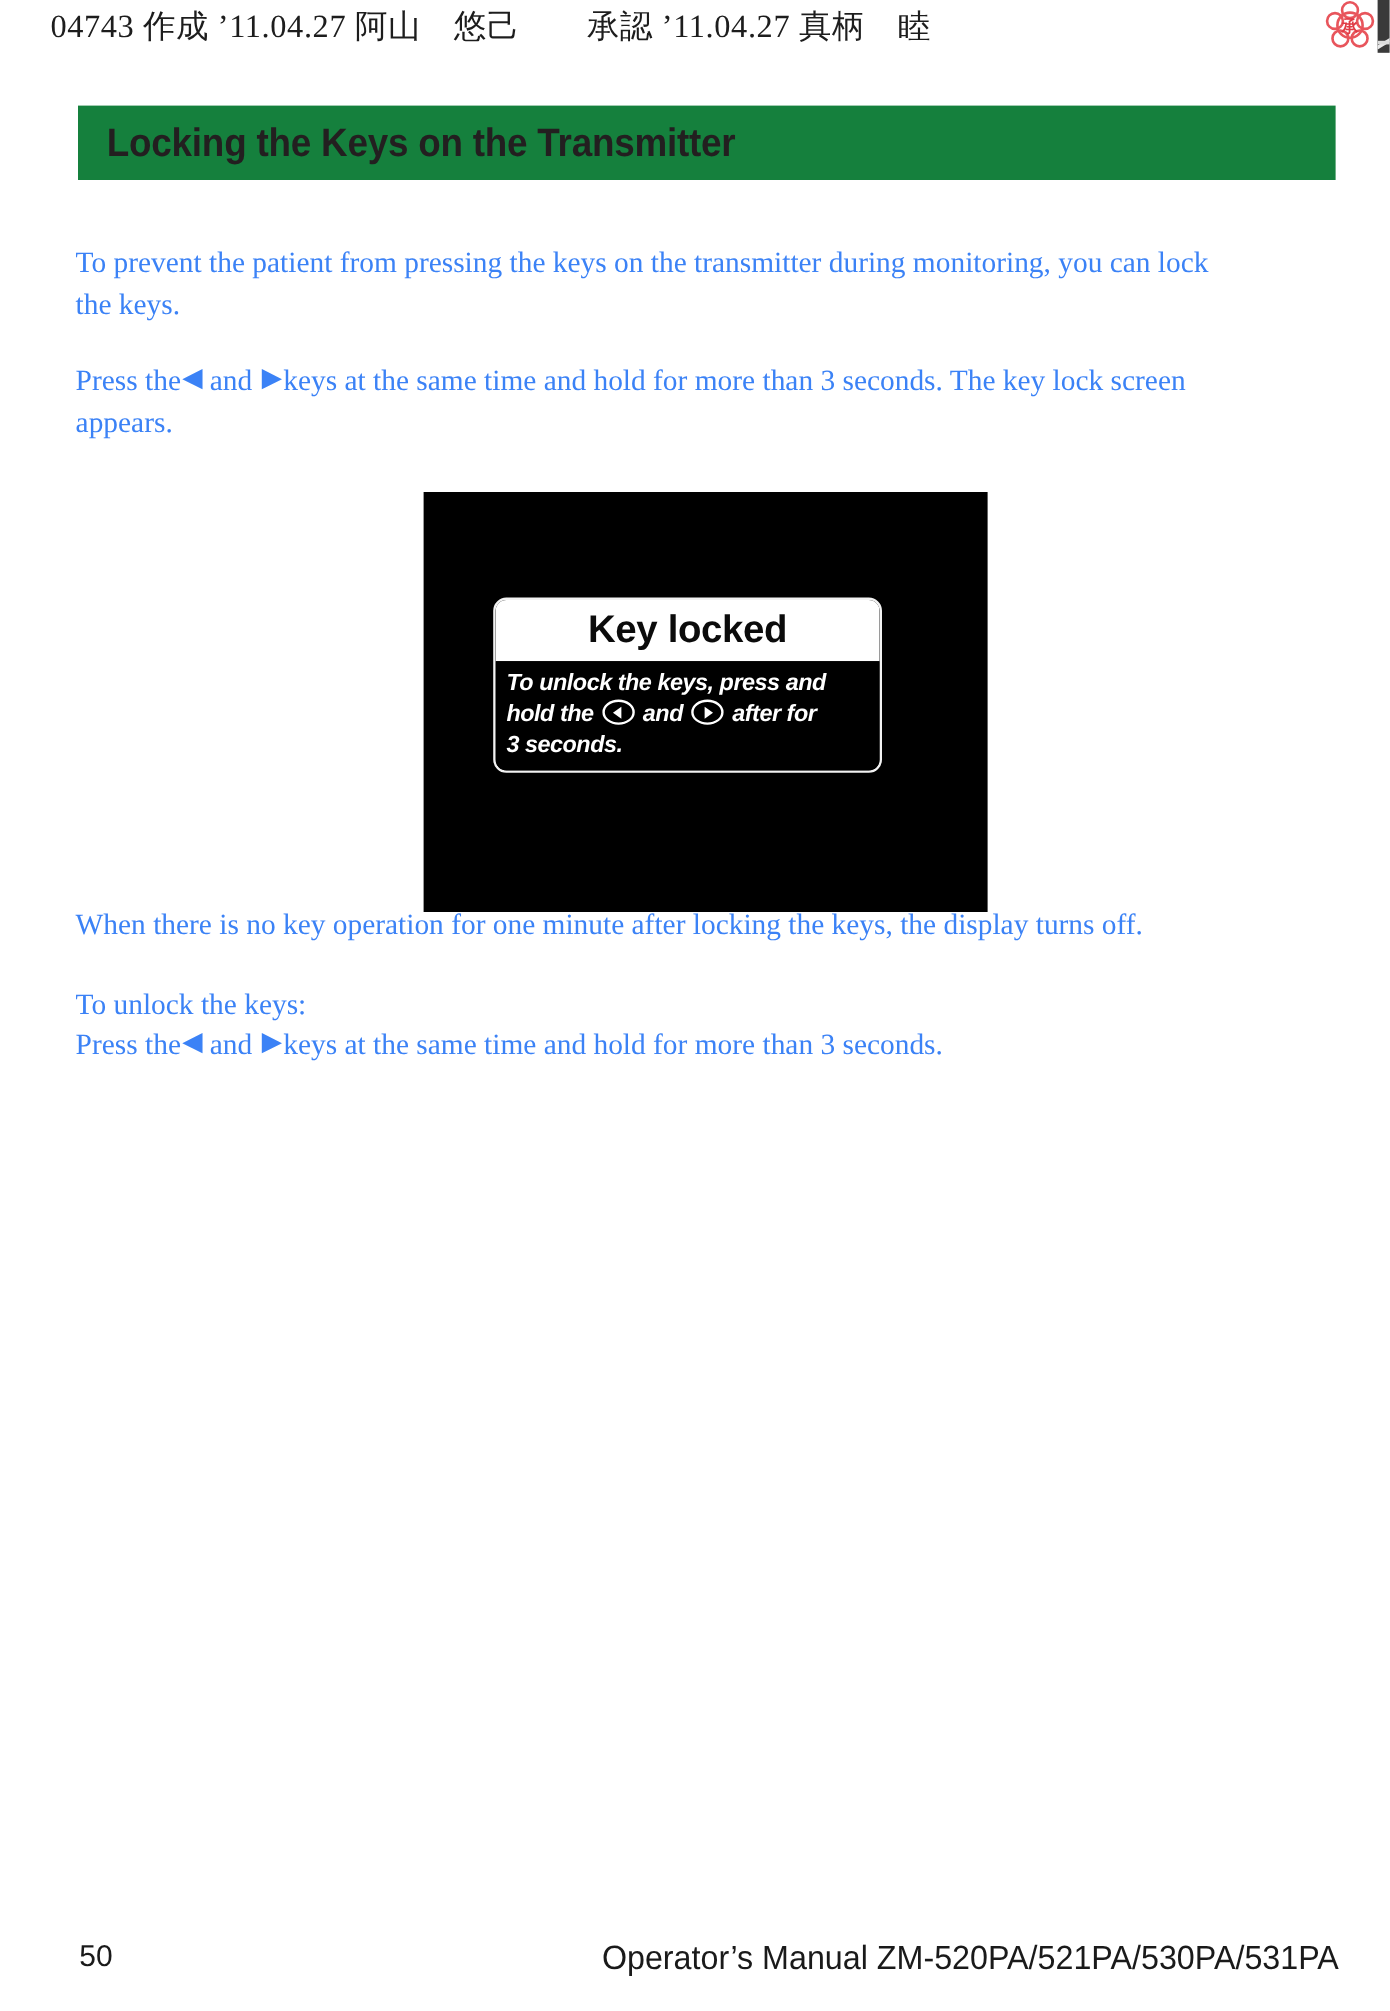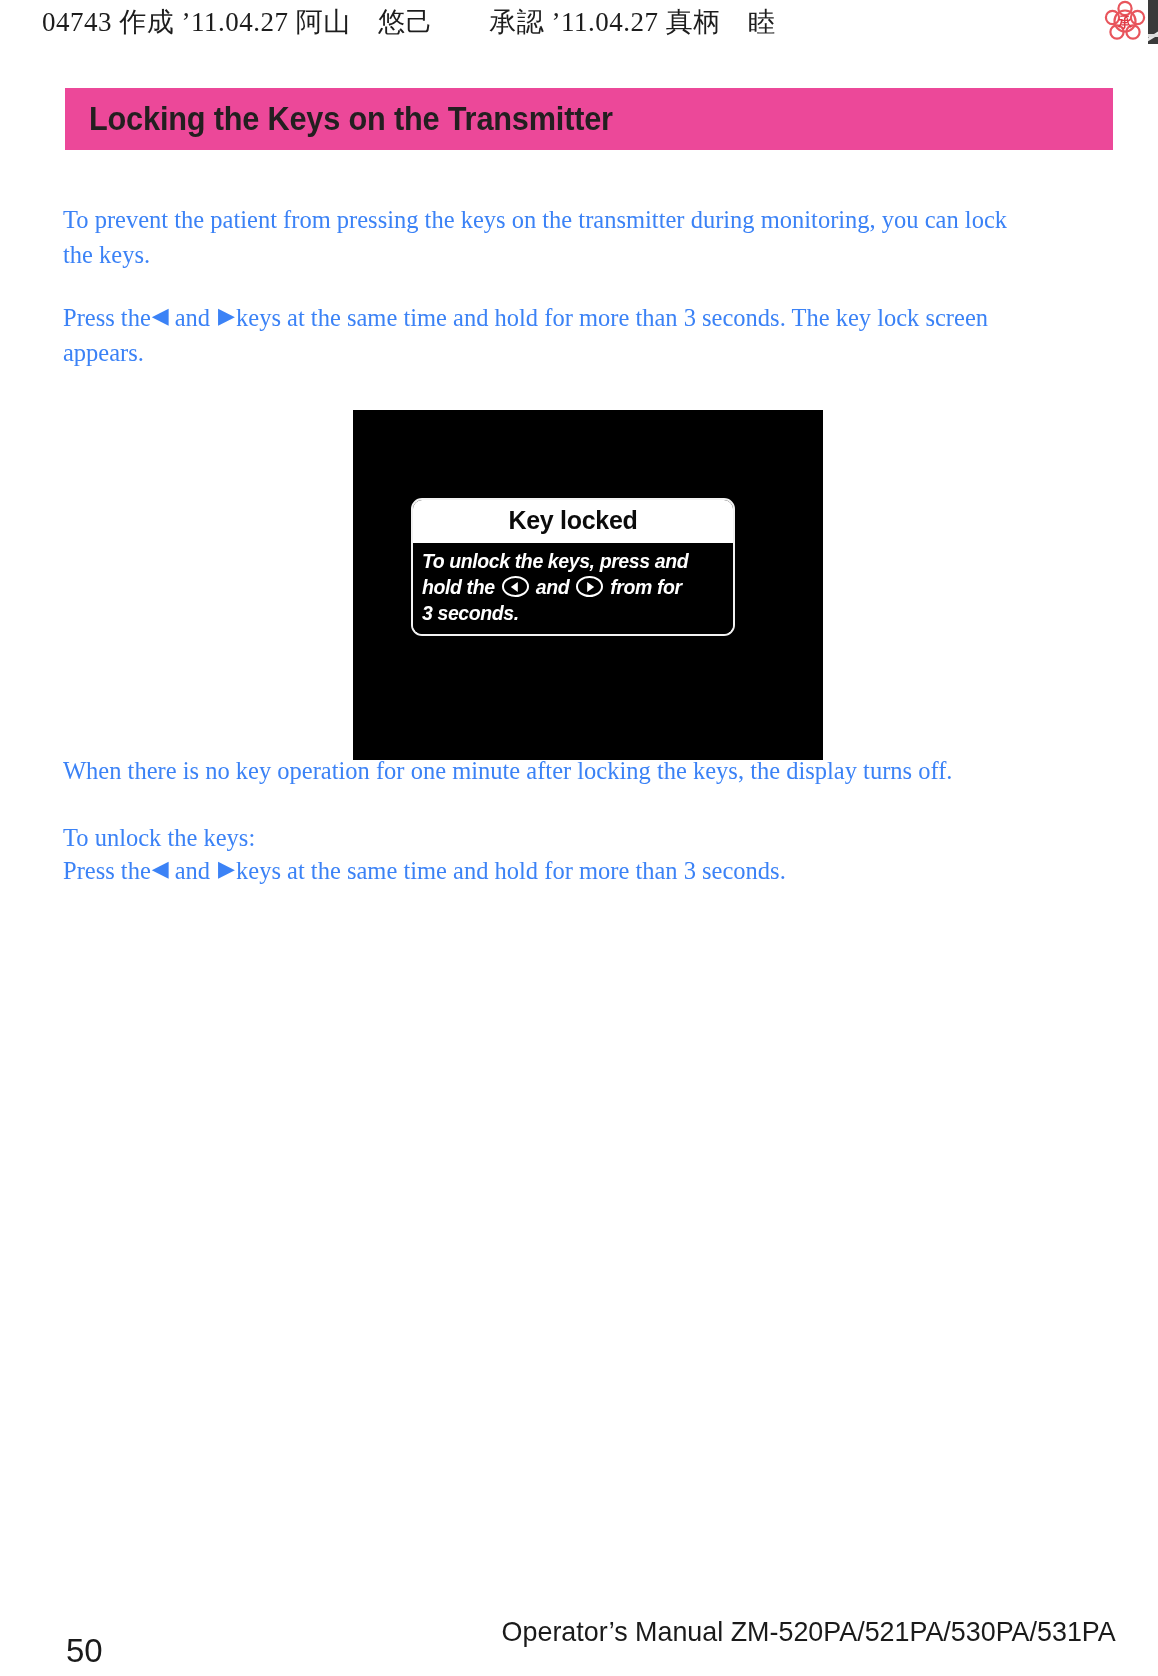--- a/index.html
+++ b/index.html
@@ -80,21 +80,21 @@
     background: #dcdcdc;
   }
 
   
   .title-band {
     position: absolute;
     left: 65px;
     top: 88px;
     width: 1048px;
     height: 62px;
-    background: #ec4899;
+    background: #15803d;
     display: flex;
     align-items: center;
   }
   .title-text {
     font-family: "Liberation Sans Narrow", "Liberation Sans", sans-serif;
     font-weight: bold;
     font-size: 33px;
     letter-spacing: -0.2px;
     color: #231f20;
     margin-left: 24px;
@@ -146,21 +146,21 @@
     border: 2px solid #f2f2f2;
     border-radius: 11px;
     overflow: hidden;
     background: #000;
   }
   .dialog-title {
     background: #ffffff;
     color: #0b0b0b;
     font-family: "Liberation Sans", "DejaVu Sans", sans-serif;
     font-weight: bold;
-    font-size: 25px;
+    font-size: 32px;
     text-align: center;
     padding: 6px 0 8px 0;
     letter-spacing: -0.3px;
   }
   .dialog-body {
     background: #000000;
     color: #ffffff;
     font-family: "Liberation Sans", "DejaVu Sans", sans-serif;
     font-weight: bold;
     font-size: 19.5px;
@@ -201,23 +201,23 @@
   .footer {
     position: absolute;
     left: 0;
     bottom: 22px;
     width: 1158px;
     height: 40px;
   }
   .footer-page {
     position: absolute;
     left: 66px;
-    top: 18px;
+    top: 2px;
     font-family: "Liberation Sans", "DejaVu Sans", sans-serif;
-    font-size: 33px;
+    font-size: 25px;
     color: #1a1a1a;
     text-align: right;
   }
   .footer-title {
     position: absolute;
     right: 42px;
     top: 2px;
     font-family: "Liberation Sans Narrow", "Liberation Sans", sans-serif;
     font-size: 28px;
     color: #1a1a1a;
@@ -268,21 +268,21 @@
 
 <div class="device-shot">
   <div class="dialog">
     <div class="dialog-title">Key locked</div>
     <div class="dialog-body">
       <span>To unlock the keys, press and</span><br>
       <span>hold the</span>
       <span class="keycap left"></span>
       <span>and</span>
       <span class="keycap right"></span>
-      <span>from for</span><br>
+      <span>after for</span><br>
       <span>3 seconds.</span>
     </div>
   </div>
 </div>
 
 <div class="body-block p3">
   <span>When there is no key operation for one minute after locking the keys, the display turns off.</span>
 </div>
 
 <div class="body-block p4">

